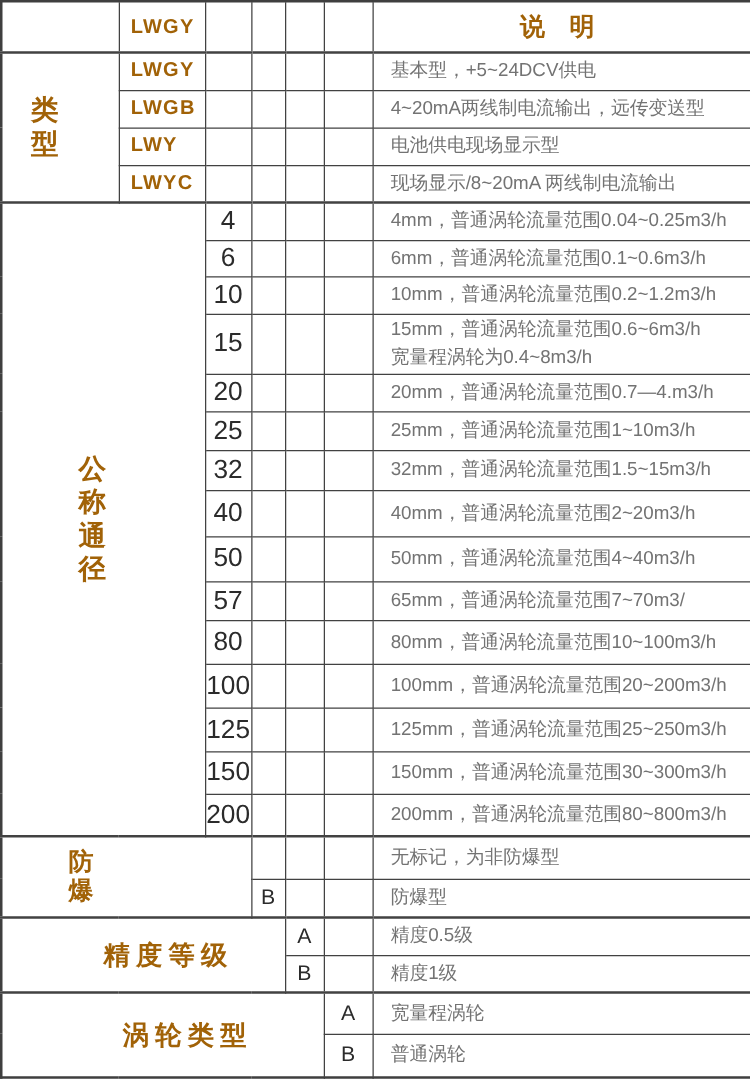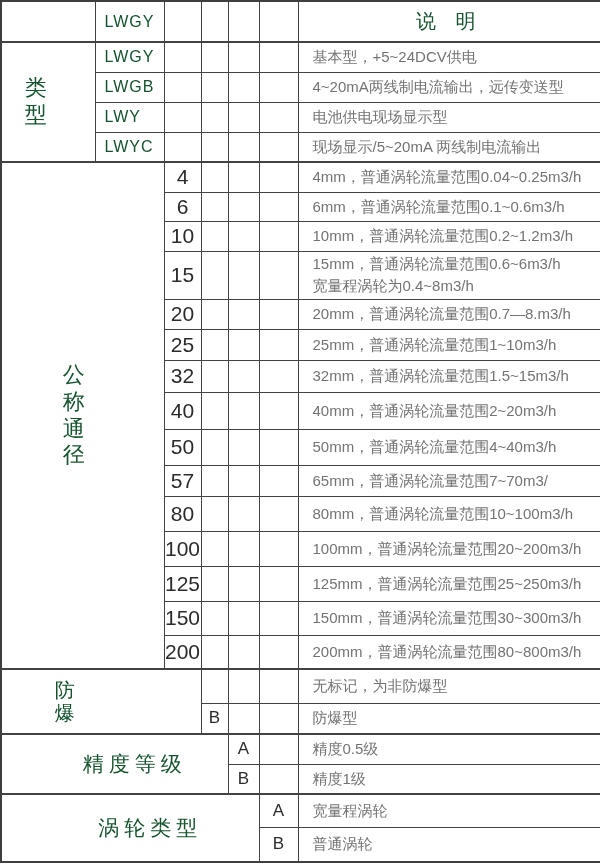--- a/index.html
+++ b/index.html
@@ -5,21 +5,21 @@
   html,body{margin:0;padding:0;background:#fff;}
   .page{width:600px;height:865px;background:#fff;overflow:hidden;
         font-family:"Liberation Sans","DejaVu Sans",sans-serif;}
   table.spec{border-collapse:collapse;table-layout:fixed;width:600px;
              border:2px solid #3f3f3f;}
   td{border:1px solid #424242;padding:0;vertical-align:middle;
      overflow:hidden;box-sizing:border-box;}
   tr.sec > td{border-top-width:2px;}
 
   
-  .accent{color:#14532d;font-weight:normal;}
+  .accent{color:#a16207;font-weight:bold;}
 
   
   .hdr-desc{text-align:center;font-size:20px;letter-spacing:7px;}
 
   
   .code{font-size:16px;letter-spacing:1px;padding-left:9px;text-align:left;}
 
   
   .cat{text-align:center;}
   .v-label{display:inline-block;width:1.05em;word-break:break-all;
@@ -92,21 +92,21 @@
     <td></td>
           <td></td>
     <td class="desc">电池供电现场显示型</td>
   </tr>
   <tr style="height:30px">
     <td class="code accent">LWYC</td>
     <td></td>
           <td></td>
     <td></td>
           <td></td>
-    <td class="desc">现场显示/5~20mA 两线制电流输出</td>
+    <td class="desc">现场显示/8~20mA 两线制电流输出</td>
   </tr>
 
   <tr class="sec" style="height:30px">
     <td colspan="2" rowspan="15" class="cat cat-dn">
       <span class="v-label accent">公称通径</span>
     </td>
     <td class="dn">4</td>
     <td></td>
           <td></td>
           <td></td>
@@ -132,21 +132,21 @@
           <td></td>
           <td></td>
     <td class="desc">15mm，普通涡轮流量范围0.6~6m3/h
 宽量程涡轮为0.4~8m3/h</td>
   </tr>
   <tr style="height:30px">
     <td class="dn">20</td>
     <td></td>
           <td></td>
           <td></td>
-    <td class="desc">20mm，普通涡轮流量范围0.7—8.m3/h</td>
+    <td class="desc">20mm，普通涡轮流量范围0.7—4.m3/h</td>
   </tr>
   <tr style="height:31px">
     <td class="dn">25</td>
     <td></td>
           <td></td>
           <td></td>
     <td class="desc">25mm，普通涡轮流量范围1~10m3/h</td>
   </tr>
   <tr style="height:32px">
     <td class="dn">32</td>

